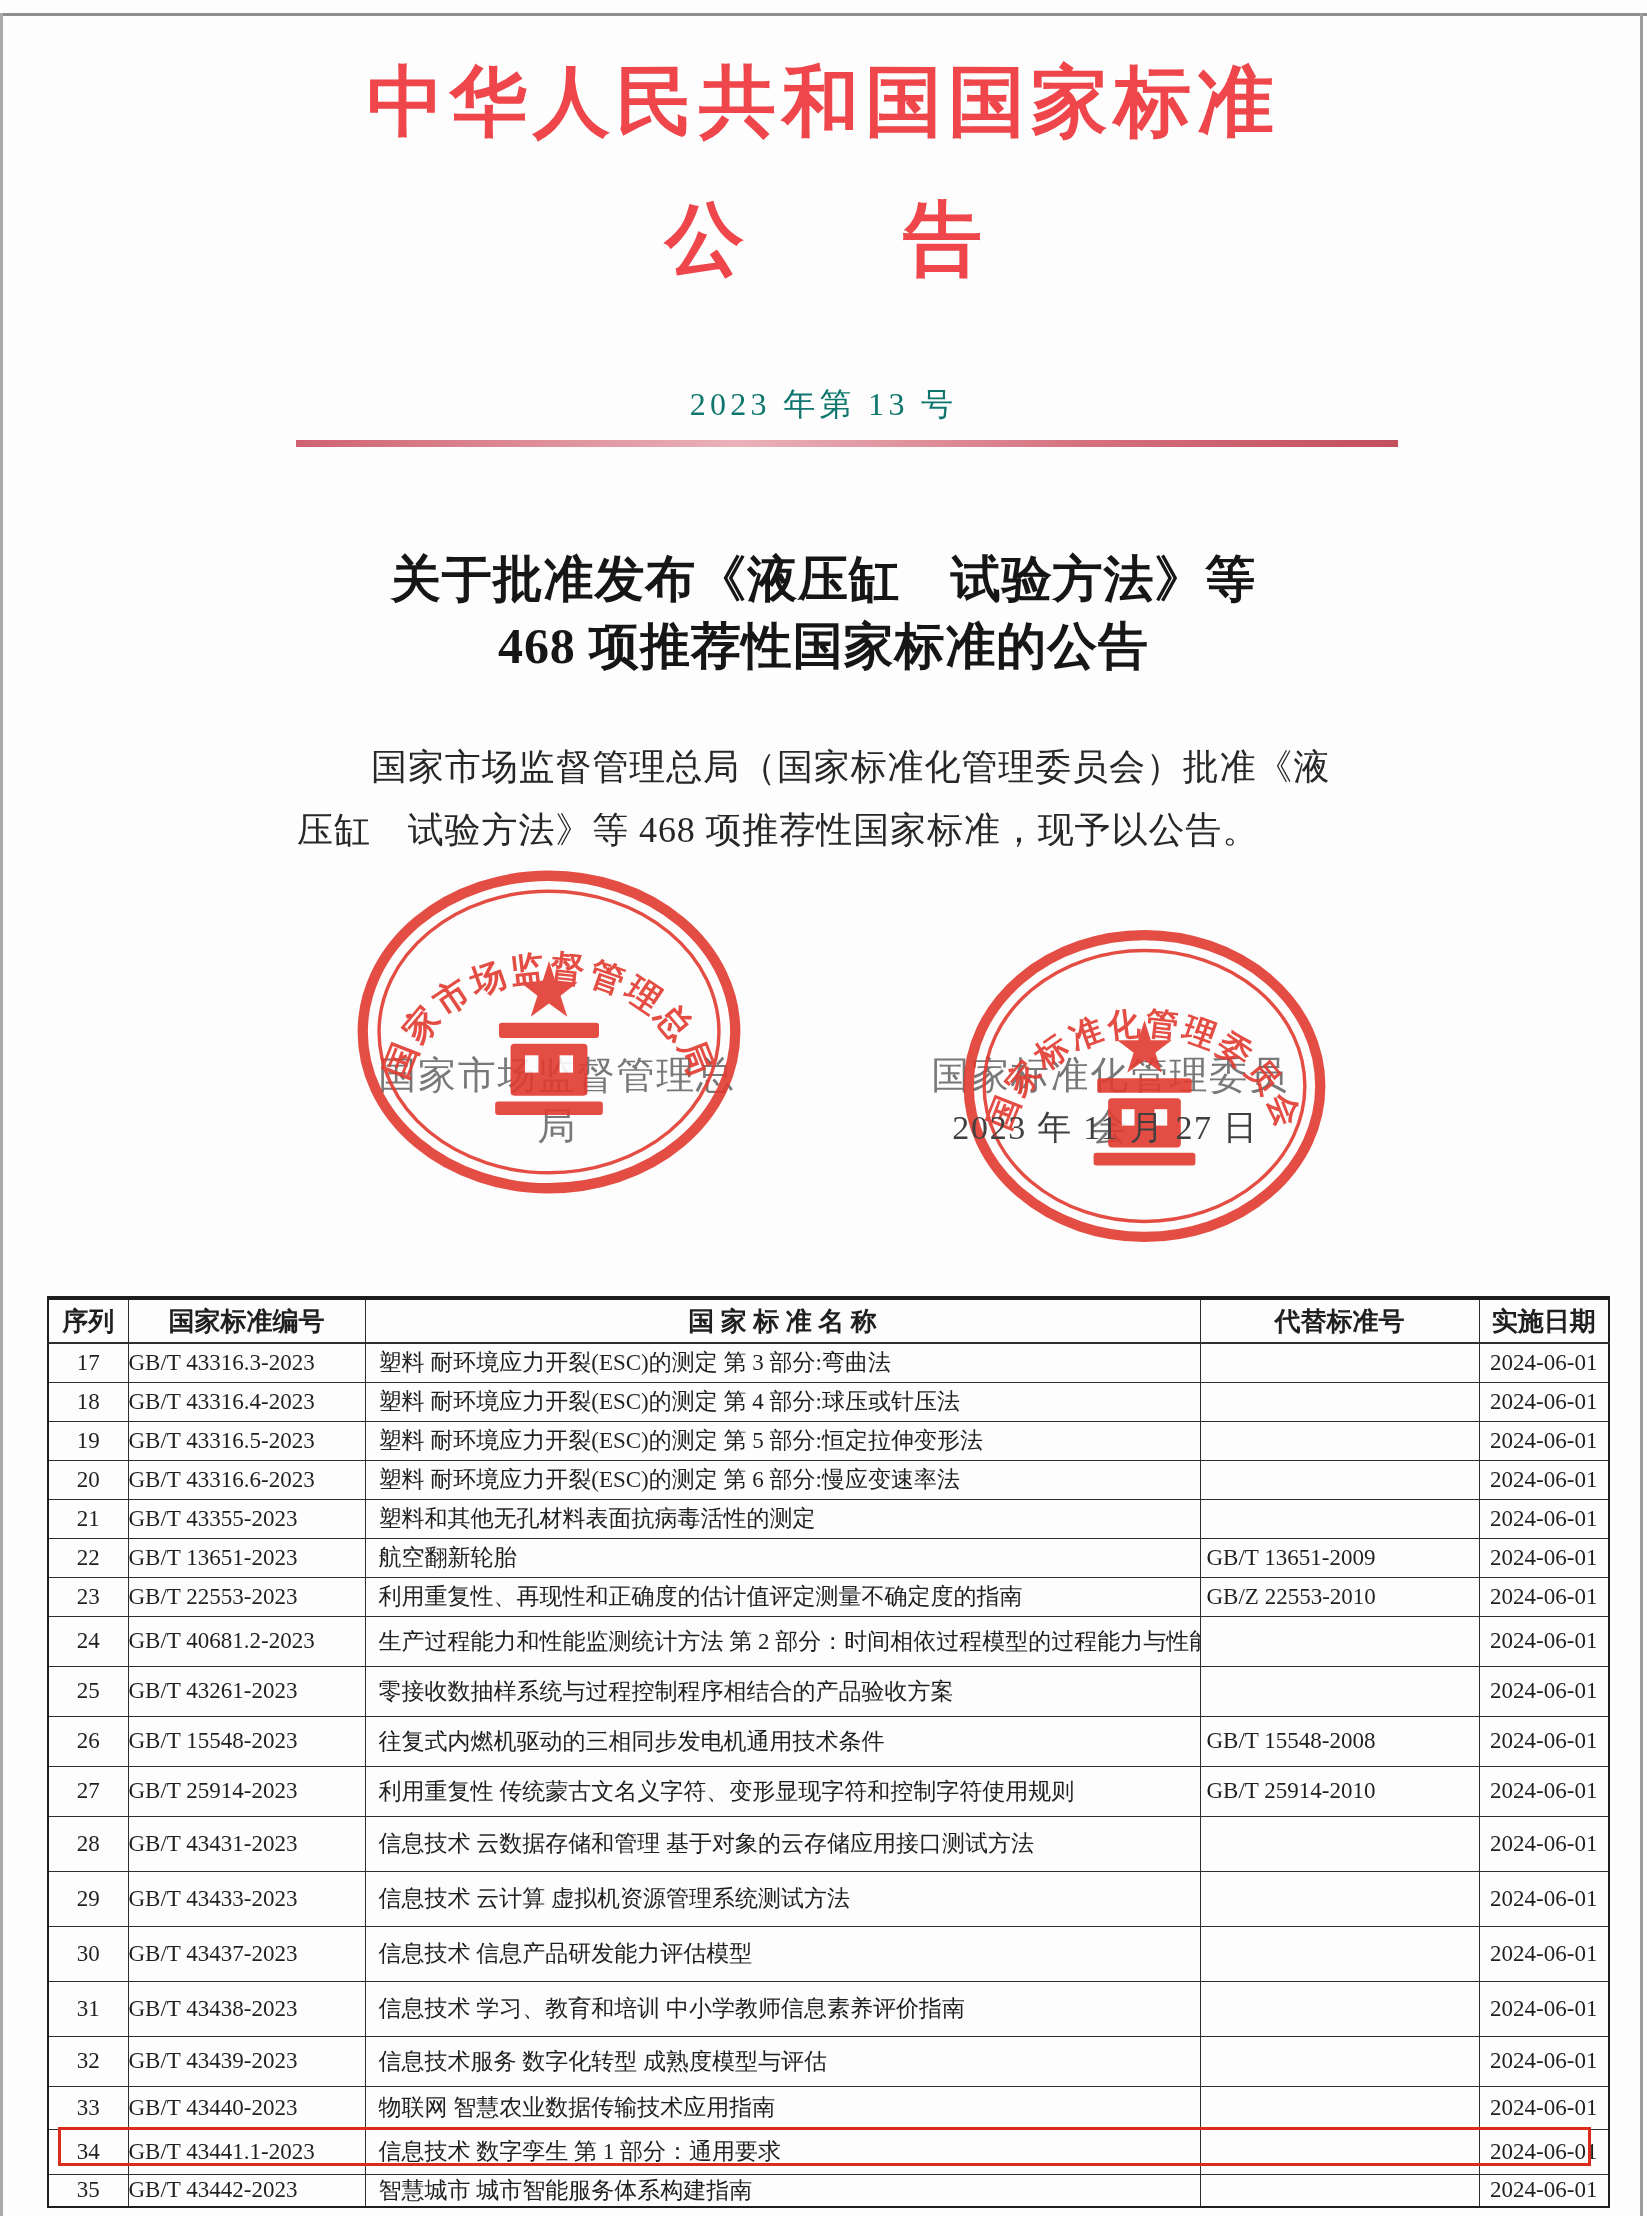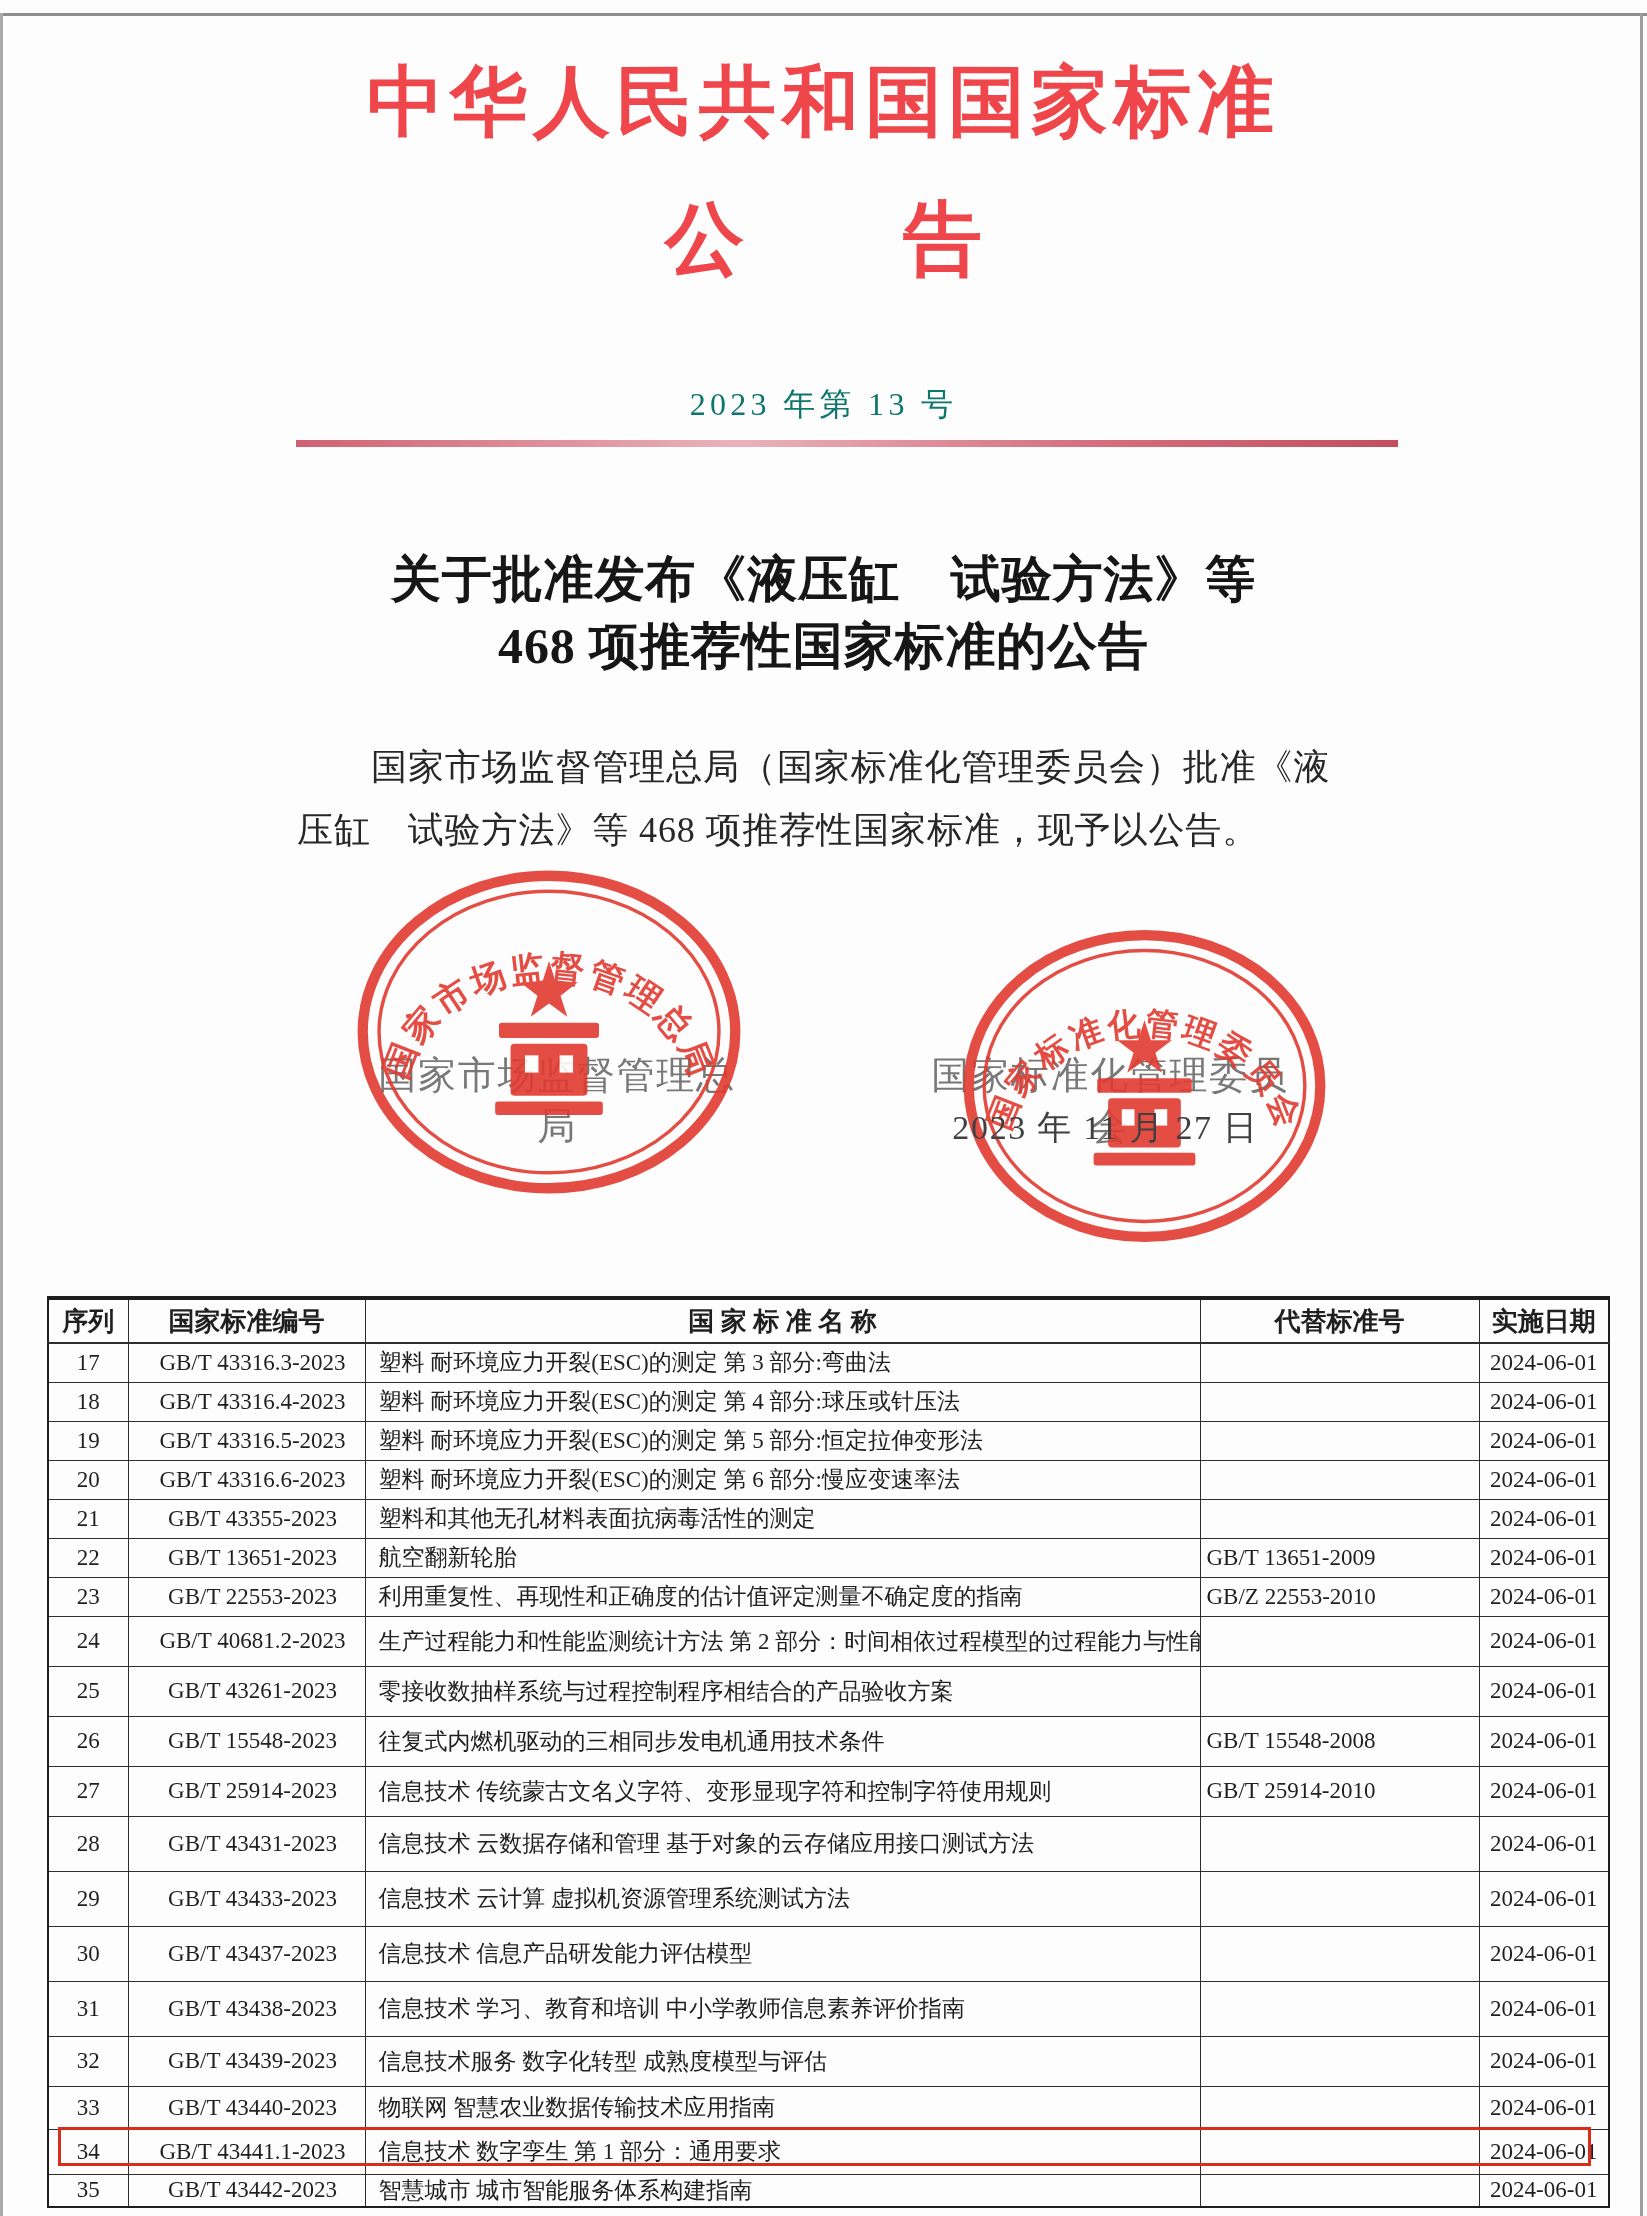--- a/index.html
+++ b/index.html
@@ -37,21 +37,21 @@
                 font-size:34px; color:#404040; letter-spacing:1.7px; z-index:3; }
 
   #standards-table { position:absolute; left:47px; top:1296px; width:1563px;
                      border-collapse:collapse; table-layout:fixed;
                      border:2.6px solid #1e1e1e; border-top-width:4.3px; font-size:23px; color:#1f1f1f; }
   #standards-table th, #standards-table td { border:1.7px solid #2e2e2e; vertical-align:middle;
                      overflow:hidden; white-space:nowrap; }
   #standards-table thead tr { height:45px; }
   #standards-table th { font-size:26px; font-weight:bold; text-align:center; border-bottom-width:2.6px; }
   td.c-seq  { text-align:center; }
-  td.c-code { text-align:center; padding-left:12px; }
+  td.c-code { text-align:left; }
   td.c-name { text-align:left; padding-left:13px; }
   td.c-repl { text-align:left; padding-left:6px; }
   td.c-date { text-align:center; }
   #standards-table tbody tr:nth-child(-n+7)                 { height:39px; }
   #standards-table tbody tr:nth-child(n+8):nth-child(-n+11) { height:50px; }
   #standards-table tbody tr:nth-child(n+12):nth-child(-n+15){ height:55px; }
   #standards-table tbody tr:nth-child(16) { height:50px; }
   #standards-table tbody tr:nth-child(17) { height:43px; }
   #standards-table tbody tr:nth-child(18) { height:45px; }
   #standards-table tbody tr:nth-child(19) { height:33px; }
@@ -211,21 +211,21 @@
         <tr>
           <td class="c-seq">26</td>
           <td class="c-code">GB/T 15548-2023</td>
           <td class="c-name">往复式内燃机驱动的三相同步发电机通用技术条件</td>
           <td class="c-repl">GB/T 15548-2008</td>
           <td class="c-date">2024-06-01</td>
         </tr>
         <tr>
           <td class="c-seq">27</td>
           <td class="c-code">GB/T 25914-2023</td>
-          <td class="c-name">信息技术 传统蒙古文名义字符、变形显现字符和控制字符使用规则</td>
+          <td class="c-name">利用重复性 传统蒙古文名义字符、变形显现字符和控制字符使用规则</td>
           <td class="c-repl">GB/T 25914-2010</td>
           <td class="c-date">2024-06-01</td>
         </tr>
         <tr>
           <td class="c-seq">28</td>
           <td class="c-code">GB/T 43431-2023</td>
           <td class="c-name">信息技术 云数据存储和管理 基于对象的云存储应用接口测试方法</td>
           <td class="c-repl"></td>
           <td class="c-date">2024-06-01</td>
         </tr>

